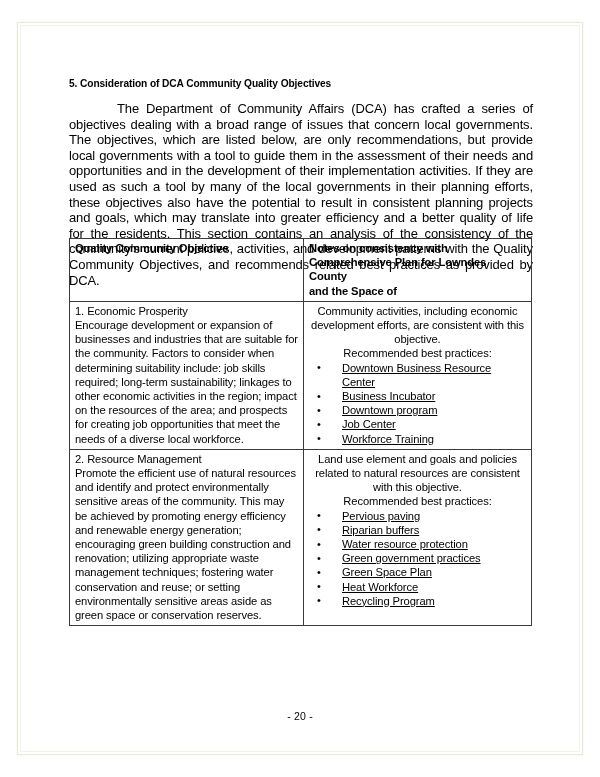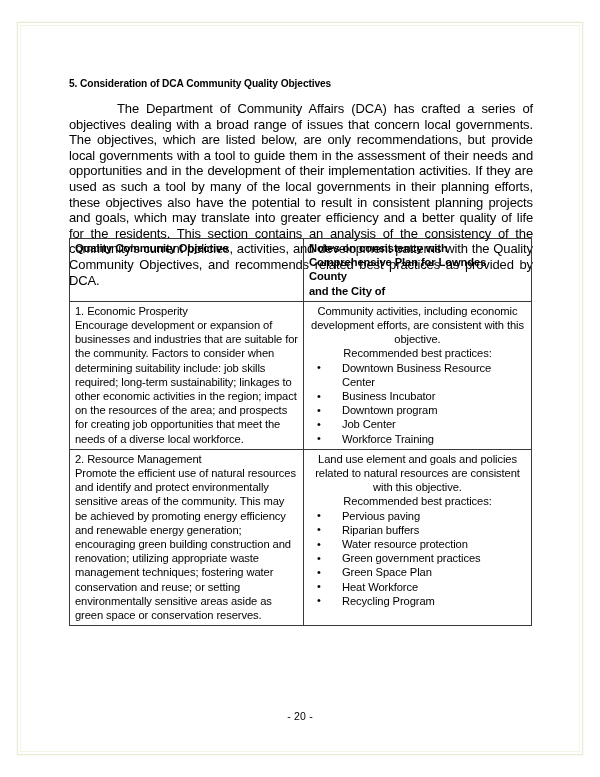--- a/index.html
+++ b/index.html
@@ -104,20 +104,21 @@
     display: block;
   }
   .obj-body { display: block; }
 
   .notes-line { display: block; text-align: center; }
 
   ul.best-practices {
     list-style: none;
     margin: 0;
     padding: 0;
+    text-decoration: underline;
   }
   ul.best-practices li {
     position: relative;
     padding-left: 33px;
     line-height: 14.2px;
   }
   ul.best-practices li:before {
     content: "\2022";
     position: absolute;
     left: 8px;
@@ -153,21 +154,21 @@
       <col class="col-right">
     </colgroup>
     <tbody>
       <tr>
         <td class="th-cell">
           <span class="hdr-line">Quality Community Objective</span>
         </td>
         <td class="th-cell">
           <span class="hdr-line">Notes on consistency with</span>
           <span class="hdr-line">Comprehensive Plan for Lowndes County</span>
-          <span class="hdr-line">and the City of</span>
+          <span class="hdr-line">and the Space of</span>
         </td>
       </tr>
 
       <tr>
         <td>
           <span class="obj-title">1. Economic Prosperity</span>
           <span class="obj-body">Encourage development or expansion of businesses and industries that are suitable for the community. Factors to consider when determining suitability include: job skills required; long-term sustainability; linkages to other economic activities in the region; impact on the resources of the area; and prospects for creating job opportunities that meet the needs of a diverse local workforce.</span>
         </td>
         <td>
           <span class="notes-line">Community activities, including economic development efforts, are consistent with this objective.</span>

